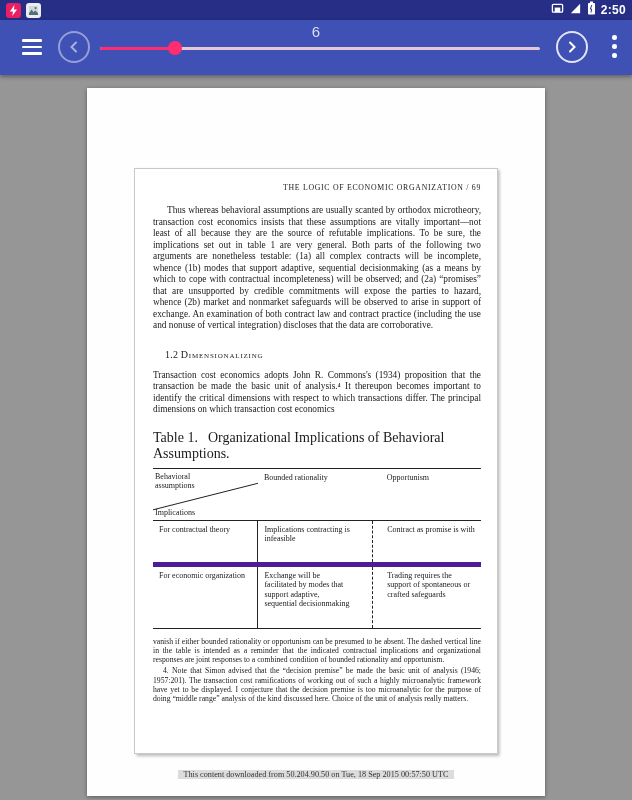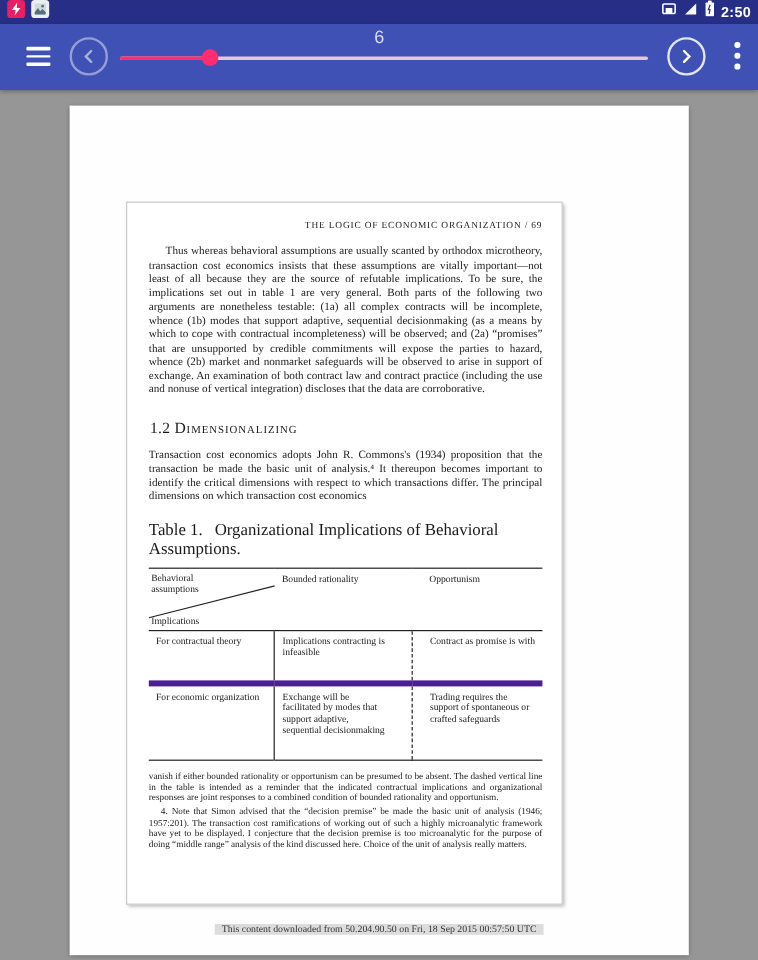--- a/index.html
+++ b/index.html
@@ -8,21 +8,21 @@
     font-family:"Liberation Sans", sans-serif;
     background:#969696;
     width:632px; height:800px;
     overflow:hidden;
     position:relative;
   }
 
   
   .status-bar{
     height:20px; background:#272e86;
-    display:flex; align-items:flex-start;
+    display:flex; align-items:center;
     padding:0 6px; color:#fff;
   }
   .status-left{ display:flex; gap:5px; align-items:center; }
   .sb-app-icon{
     width:15px; height:15px; border-radius:3px;
     display:flex; align-items:center; justify-content:center;
   }
   .sb-app-icon.flash{ background:#e91e63; }
   .sb-app-icon.gallery{ background:#eceff1; }
   .status-spacer{ flex:1; }
@@ -64,40 +64,40 @@
   }
   .overflow{ position:absolute; right:16px; top:13px; width:6px; padding:2px; cursor:pointer; }
   .overflow i{ display:block; width:4.5px; height:4.5px; background:#fff; border-radius:50%; margin:0 auto 4.5px; }
 
   
   .content{
     height:725px; display:flex; justify-content:center;
     padding-top:13px; background:#969696;
   }
   .pdf-page{
-    width:516px; height:708px; background:#fefefe; position:relative;
+    width:458px; height:708px; background:#fefefe; position:relative;
     box-shadow:0 1px 4px rgba(0,0,0,.4);
   }
   .scan-page{
     position:absolute; left:47px; top:80px; width:364px; height:586px;
     background:#fff; border:1px solid #c9c9c6;
     box-shadow:1.5px 2px 3px rgba(0,0,0,.28);
     padding:14px 16px 0 18px;
     font-family:"Liberation Serif", serif; color:#1a1a1a;
   }
   .doc-header{
     text-align:right; font-size:7.8px; letter-spacing:.7px;
     margin-bottom:13px; color:#222;
   }
   .doc-para{
     font-size:9.3px; line-height:11.5px; text-align:justify;
   }
   .doc-para.indent{ text-indent:14px; }
   .section-head{
-    margin:17px 1px 10px; font-size:13px; letter-spacing:.2px;
+    margin:17px 12px 10px; font-size:10px; letter-spacing:.2px;
   }
   .section-head .sc{ font-variant:small-caps; letter-spacing:.8px; }
   .tbl-caption{ font-size:14px; margin:14px 0 6px; }
   .tbl-caption .cap-no{ margin-right:10px; }
 
   table.doc-table{
     width:100%; border-collapse:collapse; font-size:8px; line-height:9.6px;
     border-top:1.5px solid #222; border-bottom:1.5px solid #222;
     margin-bottom:8px;
   }
@@ -255,16 +255,16 @@
               </td>
           </tr>
         </tbody>
       </table>
 
       <p class="doc-note">vanish if either bounded rationality or opportunism can be presumed to be absent. The dashed vertical line in the table is intended as a reminder that the indicated contractual implications and organizational responses are joint responses to a combined condition of bounded rationality and opportunism.</p>
       <p class="doc-footnote">4. Note that Simon advised that the “decision premise” be made the basic unit of analysis (1946; 1957:201). The transaction cost ramifications of working out of such a highly microanalytic framework have yet to be displayed. I conjecture that the decision premise is too microanalytic for the purpose of doing “middle range” analysis of the kind discussed here. Choice of the unit of analysis really matters.</p>
     </div>
 
     <div class="jstor">
-      <span class="line1">This content downloaded from 50.204.90.50 on Fri, 18 Sep 2015 00:57:50 UTC</span>
+      <span class="line1">This content downloaded from 50.204.90.50 on Tue, 18 Sep 2015 00:57:50 UTC</span>
     </div>
   </div>
 </div>
 
 </body></html>

